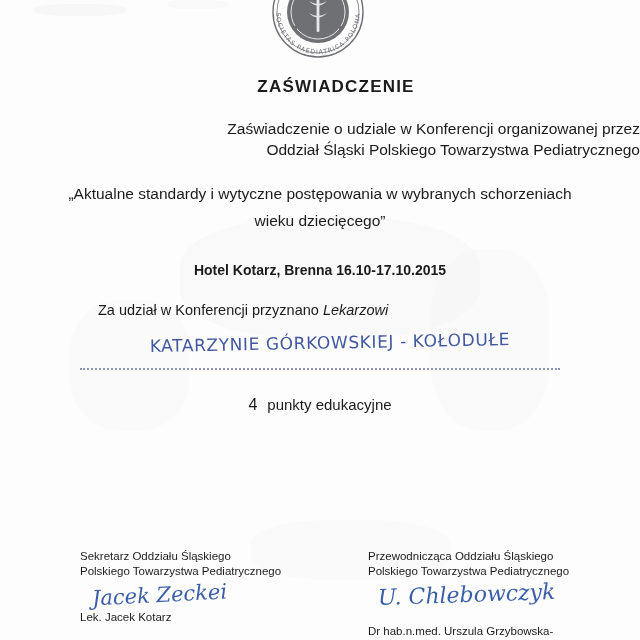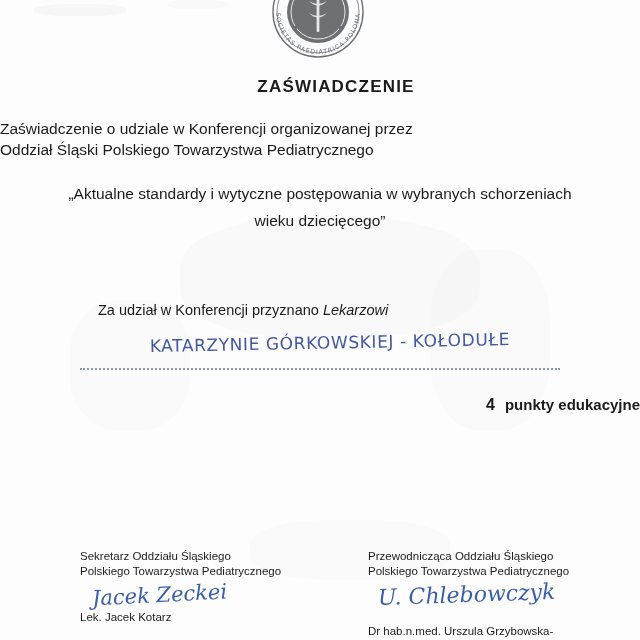--- a/index.html
+++ b/index.html
@@ -55,21 +55,21 @@
     font-size: 17px;
     font-weight: bold;
     letter-spacing: 1.2px;
     margin-left: 32px;
   }
 
   .subtitle {
     position: absolute;
     left: 0; right: 0;
     top: 118px;
-    text-align: left;
+    text-align: right;
     font-size: 15.5px;
     line-height: 21px;
     font-weight: normal;
   }
 
   .conf-title {
     position: absolute;
     left: 58px; right: 58px;
     top: 180px;
     text-align: center;
@@ -121,23 +121,23 @@
     left: 0;
     bottom: 0;
     width: 480px;
     border-bottom: 2px dotted #8d93b5;
   }
 
   .points {
     position: absolute;
     left: 0; right: 0;
     top: 396px;
-    text-align: right;
+    text-align: center;
     font-size: 15px;
-    font-weight: bold;
+    font-weight: normal;
   }
   .points .num { margin-right: 10px; font-size: 16px; }
 
   
   .sig-block {
     position: absolute;
     top: 549px;
     font-size: 11.5px;
     line-height: 15px;
   }
@@ -215,20 +215,21 @@
 
   <div class="doc-title">ZAŚWIADCZENIE</div>
 
   <div class="subtitle">
     <div>Zaświadczenie o udziale w Konferencji organizowanej przez</div>
     <div>Oddział Śląski Polskiego Towarzystwa Pediatrycznego</div>
   </div>
 
   <div class="conf-title">„Aktualne standardy i wytyczne postępowania w wybranych schorzeniach wieku dziecięcego”</div>
 
+  <div class="venue">Hotel Kotarz, Brenna 16.10-17.10.2015</div>
 
   <div class="award-line">
     <span>Za udział w Konferencji przyznano</span>
     <span class="role">Lekarzowi</span>
   </div>
 
   <div class="name-field">
     <div class="handwritten">KATARZYNIE GÓRKOWSKIEJ - KOŁODUŁE</div>
     <div class="dotted-rule"></div>
   </div>

